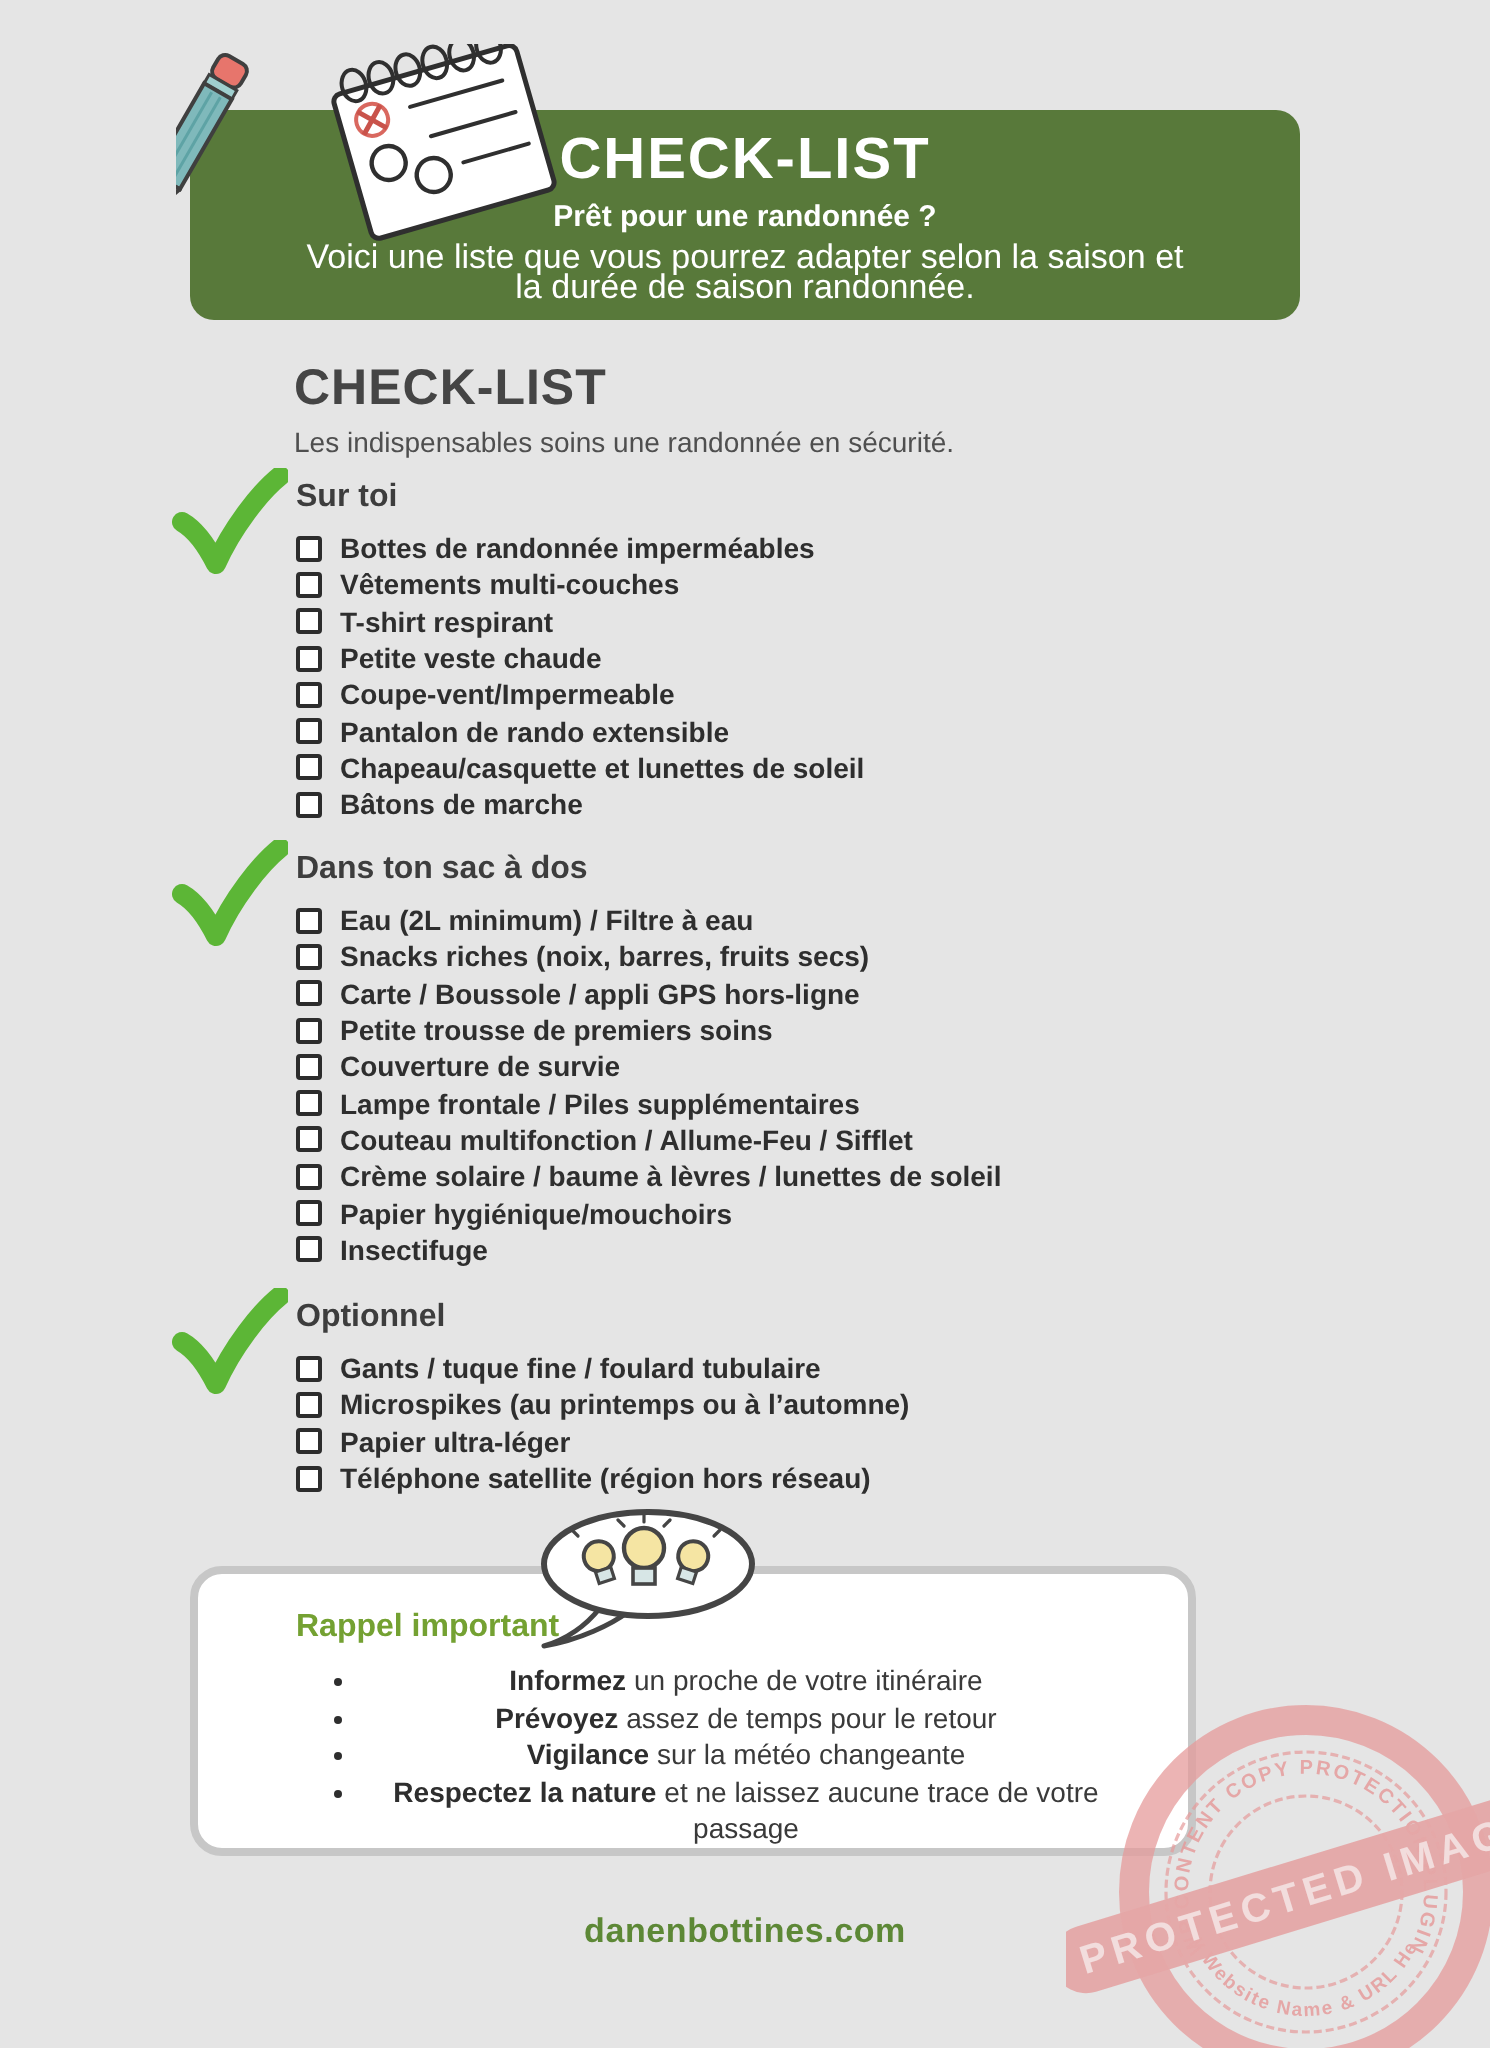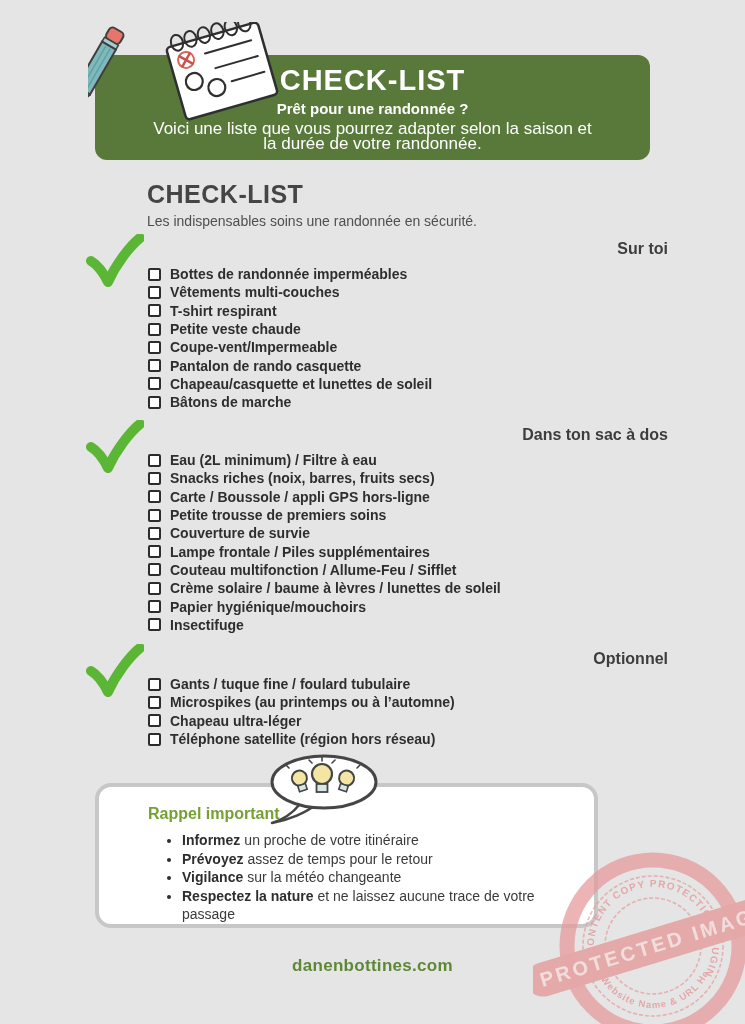--- a/index.html
+++ b/index.html
@@ -18,36 +18,36 @@
     margin-top:9px; font-size:29px; font-weight:bold; letter-spacing:1px;
   }
   .banner-subtitle { margin-top:3px; font-size:15px; font-weight:bold; }
   .banner-desc { margin-top:4px; font-size:17px; line-height:15px; }
   .illustration { position:absolute; left:88px; top:22px; z-index:2; }
   
   .intro { position:absolute; left:147px; top:180px; }
   .intro-heading { font-size:25px; font-weight:bold; color:#454545; letter-spacing:0.5px; }
   .intro-sub { margin-top:4px; font-size:14px; color:#4f4f4f; }
   
-  .section { position:absolute; left:88px; width:580px;text-align:right; }
+  .section { position:absolute; left:88px; width:580px; }
   .sec1 { top:240px; } .sec2 { top:426px; } .sec3 { top:650px; }
   .check-icon { position:absolute; left:-2px; top:-6px; }
   .section-content { margin-left:60px; }
   .section-title { font-size:16px; font-weight:bold; color:#3d3d3d; margin-bottom:7px; }
   .items { list-style:none; }
   .items li { display:flex; align-items:center; height:18.3px; }
   .checkbox {
     width:13px; height:13px; border:2px solid #2c2c2c; border-radius:2px;
     background:#ffffff; margin-right:9px; flex-shrink:0;
   }
   .item-label { font-size:14px; font-weight:bold; color:#2e2e2e; white-space:nowrap; }
   
   .reminder-box {
     position:absolute; left:95px; top:783px; width:503px; height:145px;
-    border:4px solid #c7c7c7; border-radius:16px; background:#ffffff;
+    border:4px solid #c7c7c7; border-radius:16px; background:#ffffff;text-align:center;
   }
   .reminder-title {
     position:absolute; left:49px; top:18px;
     font-size:16px; font-weight:bold; color:#74a132;
   }
   .reminder-list {
     position:absolute; left:65px; top:44px; width:400px;
     padding-left:18px; font-size:14px; line-height:18.5px; color:#3a3a3a;
   }
   .reminder-list li::marker { color:#2e2e2e; }
@@ -68,21 +68,21 @@
 </head>
 <body>
 
 <div class="page">
 
   <div class="banner">
     <div class="banner-title">CHECK-LIST</div>
     <div class="banner-subtitle">Prêt pour une randonnée ?</div>
     <div class="banner-desc">
       <div>Voici une liste que vous pourrez adapter selon la saison et</div>
-      <div>la durée de votre randonnée.</div>
+      <div>la durée de saison randonnée.</div>
     </div>
   </div>
 
   <svg class="illustration" width="200" height="120" viewBox="0 0 200 120">
 
     <g transform="translate(78,26) rotate(-16)">
       <rect x="0" y="0" width="95" height="75" rx="4" fill="#ffffff" stroke="#2f2f2f" stroke-width="2.5"></rect>
       <g fill="none" stroke="#2f2f2f" stroke-width="2">
         <ellipse cx="12" cy="-2" rx="6" ry="8"></ellipse>
         <ellipse cx="26" cy="-2" rx="6" ry="8"></ellipse>
@@ -140,21 +140,21 @@
         <li>
             <span class="checkbox"></span>
             <span class="item-label">Petite veste chaude</span>
           </li>
         <li>
             <span class="checkbox"></span>
             <span class="item-label">Coupe-vent/Impermeable</span>
           </li>
         <li>
             <span class="checkbox"></span>
-            <span class="item-label">Pantalon de rando casquette</span>
+            <span class="item-label">Pantalon de rando extensible</span>
           </li>
         <li>
             <span class="checkbox"></span>
             <span class="item-label">Chapeau/casquette et lunettes de soleil</span>
           </li>
         <li>
             <span class="checkbox"></span>
             <span class="item-label">Bâtons de marche</span>
           </li>
       </ul>
@@ -222,21 +222,21 @@
         <li>
             <span class="checkbox"></span>
             <span class="item-label">Gants / tuque fine / foulard tubulaire</span>
           </li>
         <li>
             <span class="checkbox"></span>
             <span class="item-label">Microspikes (au printemps ou à l’automne)</span>
           </li>
         <li>
             <span class="checkbox"></span>
-            <span class="item-label">Chapeau ultra-léger</span>
+            <span class="item-label">Papier ultra-léger</span>
           </li>
         <li>
             <span class="checkbox"></span>
             <span class="item-label">Téléphone satellite (région hors réseau)</span>
           </li>
       </ul>
     </div>
   </div>
 
   <div class="reminder-box">

